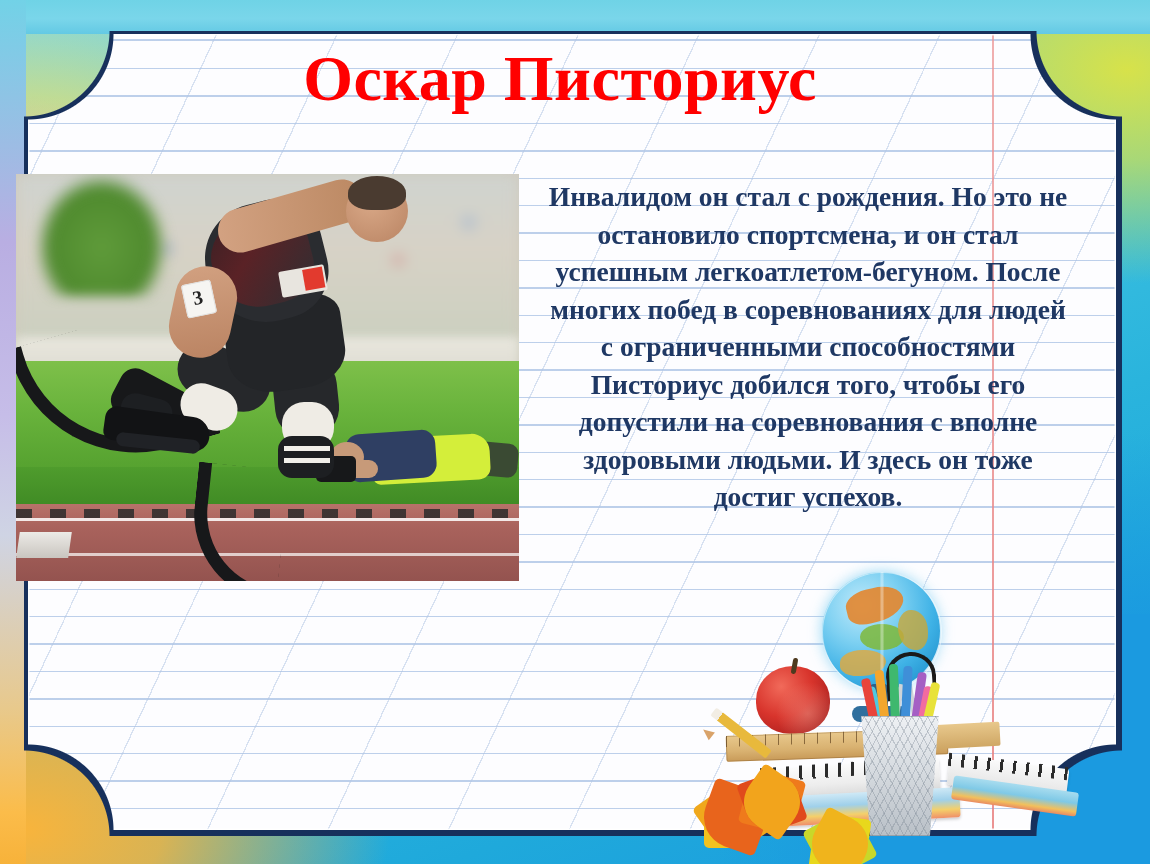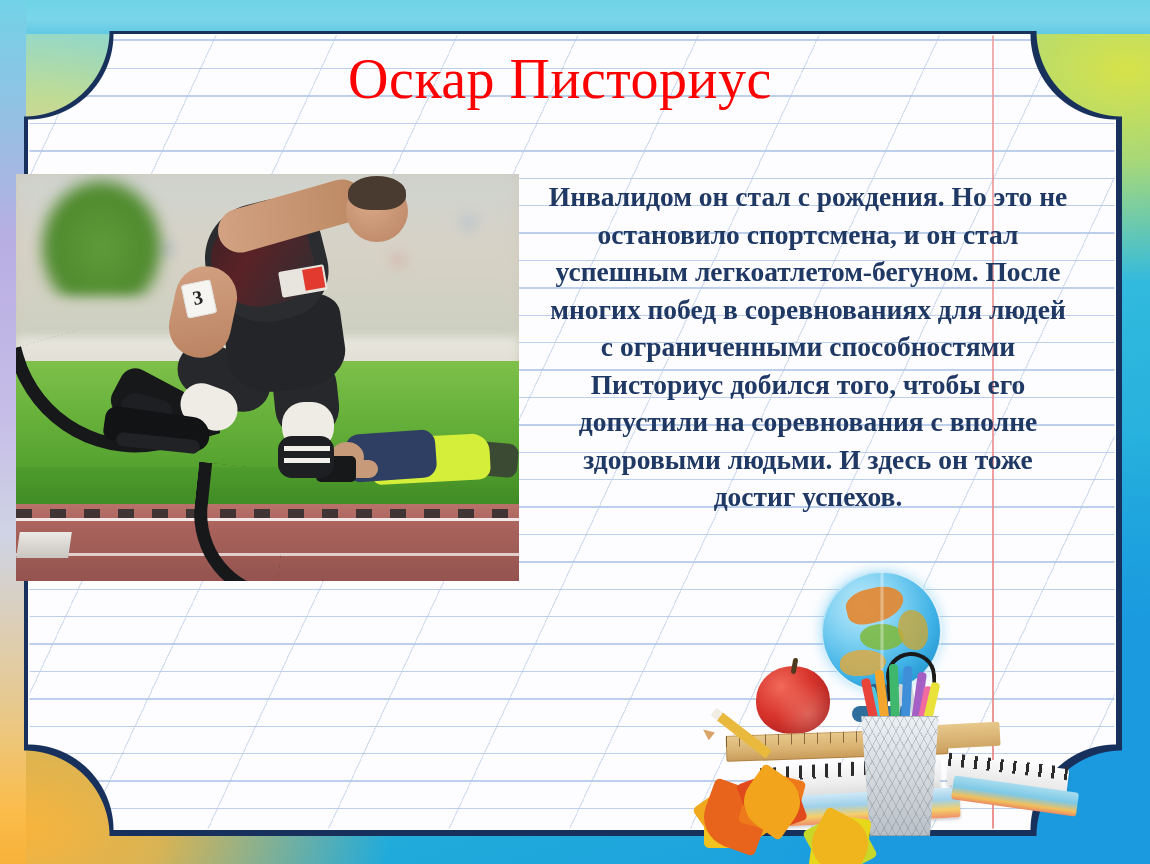--- a/index.html
+++ b/index.html
@@ -86,22 +86,22 @@
     position:absolute;inset:0;
     box-shadow:inset 0 0 0 1.5px rgba(255,255,255,.9);
     pointer-events:none;
   }
 
   
   #title{
     position:absolute;left:120px;top:30px;width:880px;
     text-align:center;
     font-family:"Liberation Serif", serif;
-    font-weight:400;
-    font-size:56px;
+    font-weight:700;
+    font-size:64px;
     line-height:98px;
     color:#ff0000;
     letter-spacing:0.5px;
     white-space:nowrap;
   }
 
   
   #photo{
     position:absolute;left:16px;top:174px;width:503px;height:407px;
     overflow:hidden;background:#cfc9bd;

